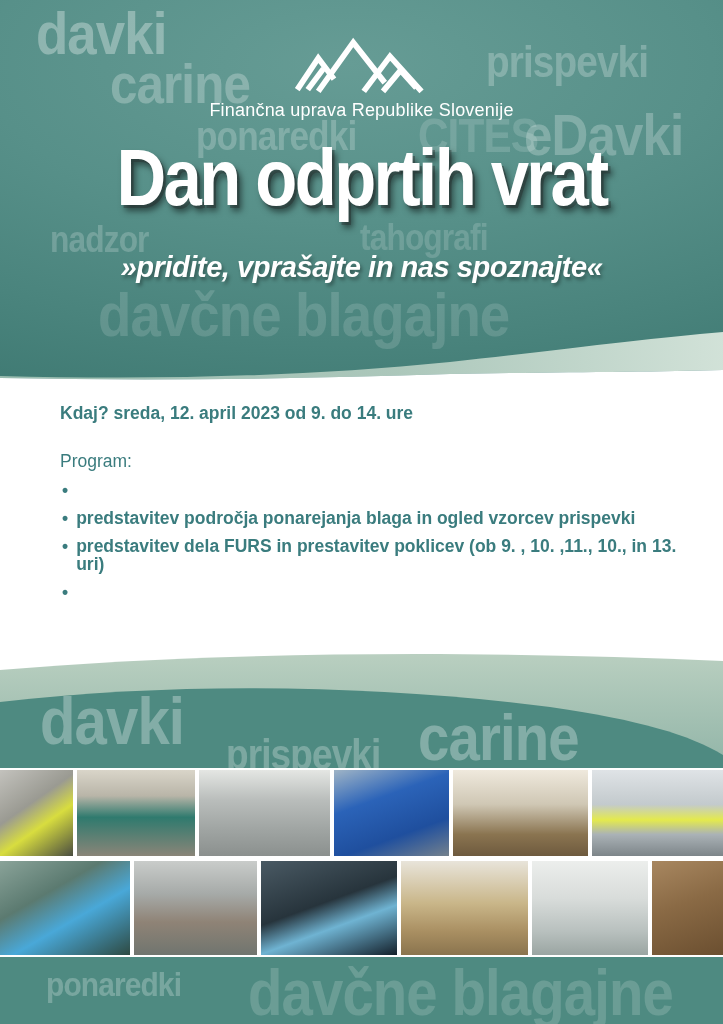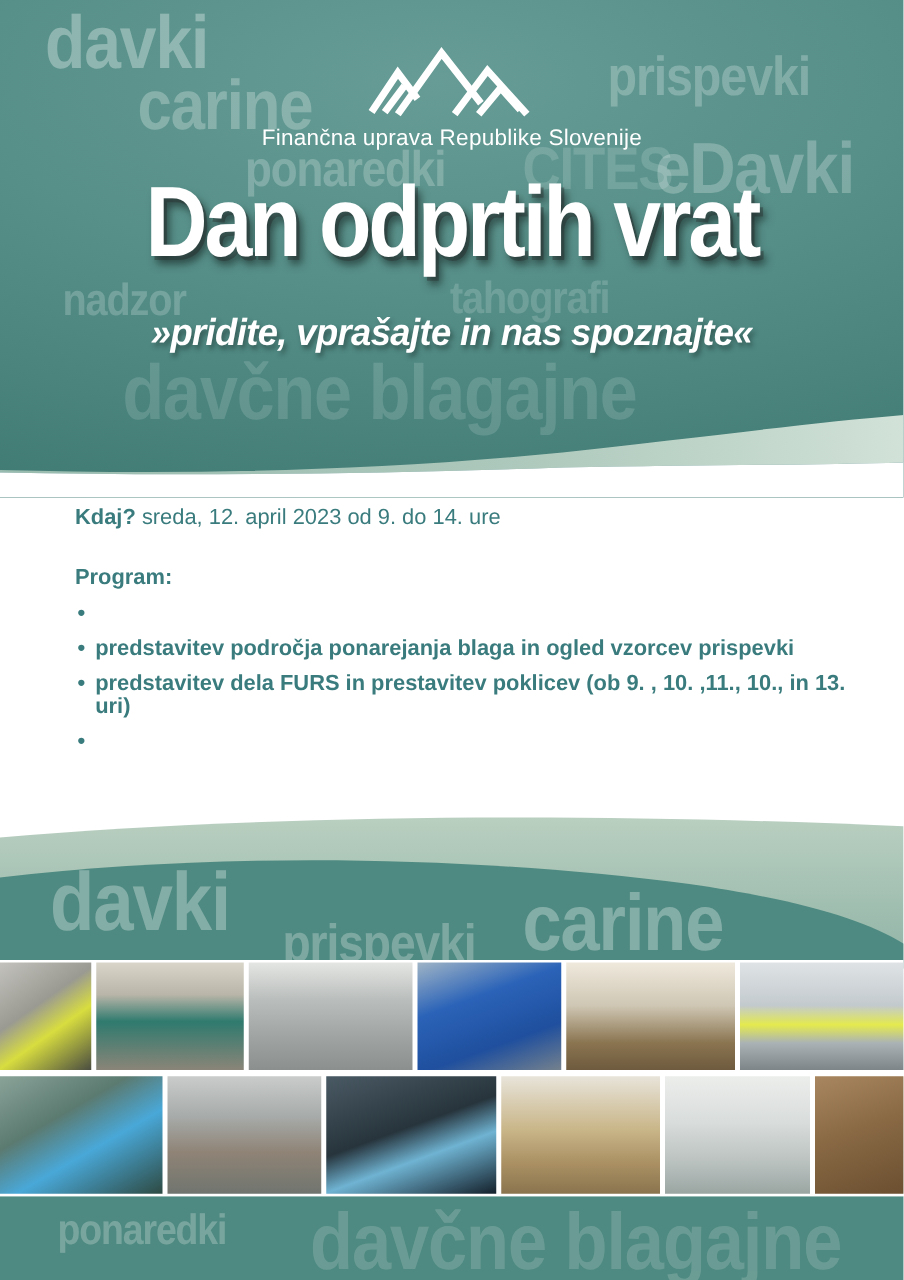--- a/index.html
+++ b/index.html
@@ -35,25 +35,25 @@
     text-shadow:3px 3px 0 rgba(35,35,35,.35), 5px 6px 7px rgba(0,0,0,.5);}
   .sub-title{position:absolute;left:0;top:250px;width:723px;text-align:center;z-index:2;
     color:#fff;font-size:30px;font-weight:700;font-style:italic;letter-spacing:-.5px;
     transform:scaleX(.97);transform-origin:center top;
     text-shadow:2px 3px 4px rgba(0,0,0,.35);}
 
   
   .details{position:absolute;left:60px;top:402px;width:625px;color:#3a7c7e;z-index:2;}
   .line{font-size:17.5px;line-height:22px;}
   .line .lbl{font-weight:700;}
-  .line .val{font-weight:400;margin-top:44px;}
+  .line .val{font-weight:700;margin-top:44px;}
   .line .note{font-weight:700;font-size:13.5px;}
   .line-when{margin-bottom:27px;}
   .line-where{margin-bottom:26px;}
-  .program-label{font-size:17.5px;font-weight:700;margin-bottom:9px;}
+  .program-label{font-size:17.5px;font-weight:400;margin-bottom:9px;}
   .program-item{font-size:17.5px;font-weight:700;line-height:18px;margin-bottom:10px;
     display:flex;align-items:flex-start;}
   .program-item .bullet{margin:0 8px 0 2px;}
 
   
   .mid-band{position:absolute;left:0;top:645px;width:723px;height:130px;display:block;}
   .wm-m0{left:40px;top:688px;font-size:66px;opacity:.30;}
   .wm-m1{left:226px;top:734px;font-size:42px;opacity:.26;}
   .wm-m2{left:418px;top:706px;font-size:64px;opacity:.30;}
 

